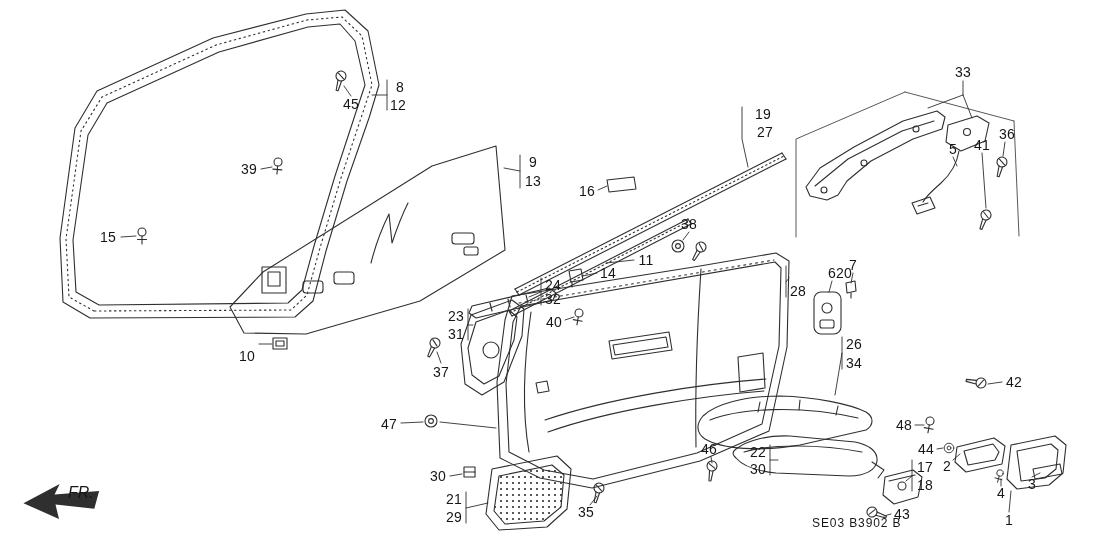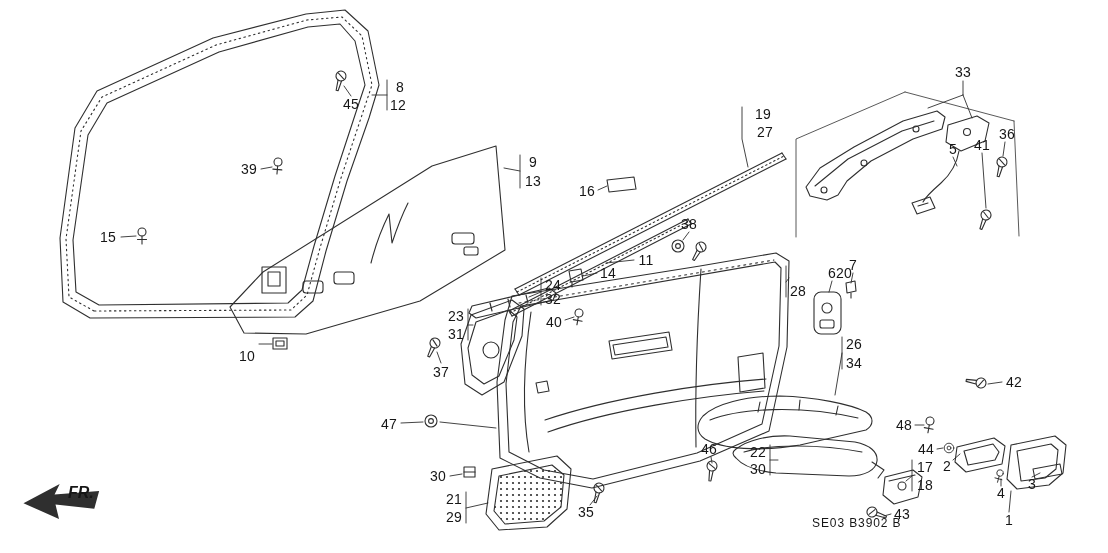--- a/index.html
+++ b/index.html
@@ -14,21 +14,21 @@
     font-family:"Liberation Sans",sans-serif;overflow:hidden;margin:0 auto;
   }
   .artwork{position:absolute;left:0;top:0;color:var(--line-color)}
   #label-layer{position:absolute;left:0;top:0;width:100%;height:100%}
   .part-label{
     position:absolute;transform:translate(-50%,-50%);
     font-weight:400;font-size:14px;line-height:1;color:var(--label-color);
     letter-spacing:.3px;white-space:nowrap;
   }
   .fr-label{
-    position:absolute;left:68px;top:484px;font-weight:700;font-style:italic;
+    position:absolute;left:68px;top:484px;font-weight:400;font-style:italic;
     font-size:16px;color:var(--label-color);
   }
   .diagram-code{
     position:absolute;left:812px;top:516px;font-size:12px;letter-spacing:.9px;
     color:var(--label-color);
   }
 </style>
 </head>
 <body>
 

